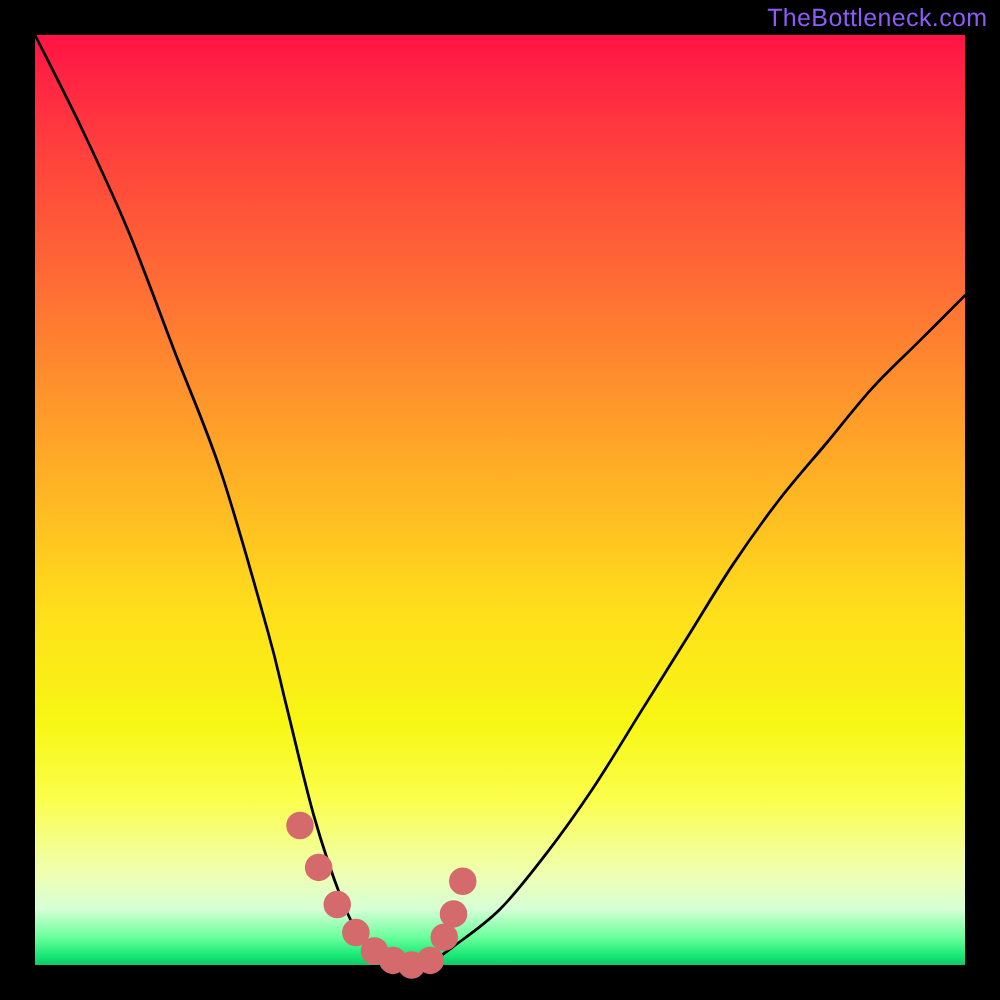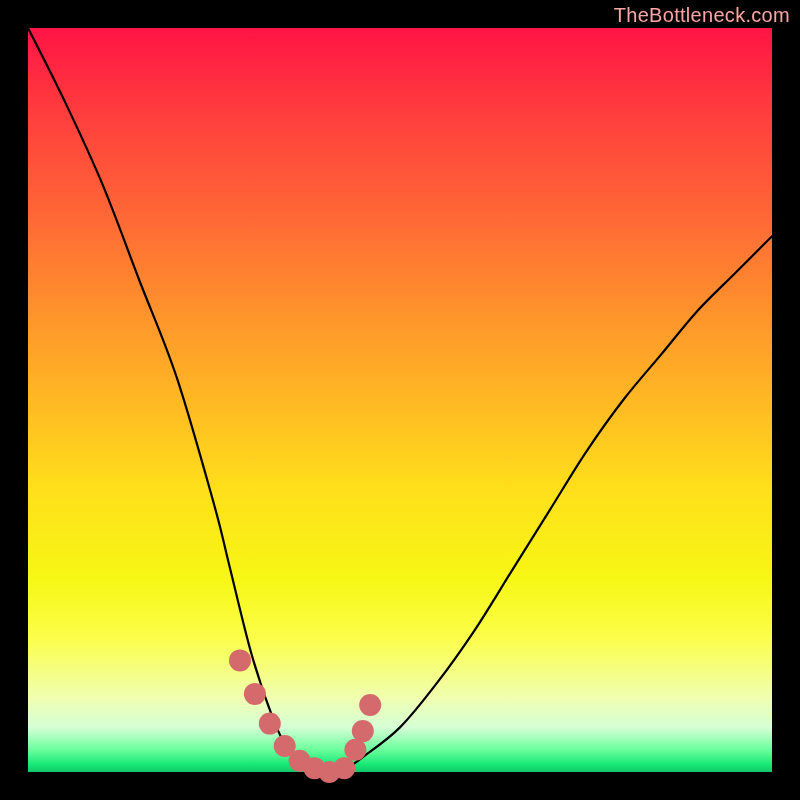--- a/index.html
+++ b/index.html
@@ -14,21 +14,21 @@
   .stage {
     position: relative;
     width: 800px;
     height: 800px;
     background: #000;
   }
   .watermark {
     position: absolute;
     top: 4px;
     right: 10px;
-    color: #fca5a5;
+    color: #8b5cf6;
     font-size: 20px;
     font-weight: 500;
     letter-spacing: 0.3px;
     z-index: 5;
   }
   .plot {
     position: absolute;
     left: 28px;
     top: 28px;
     width: 744px;

